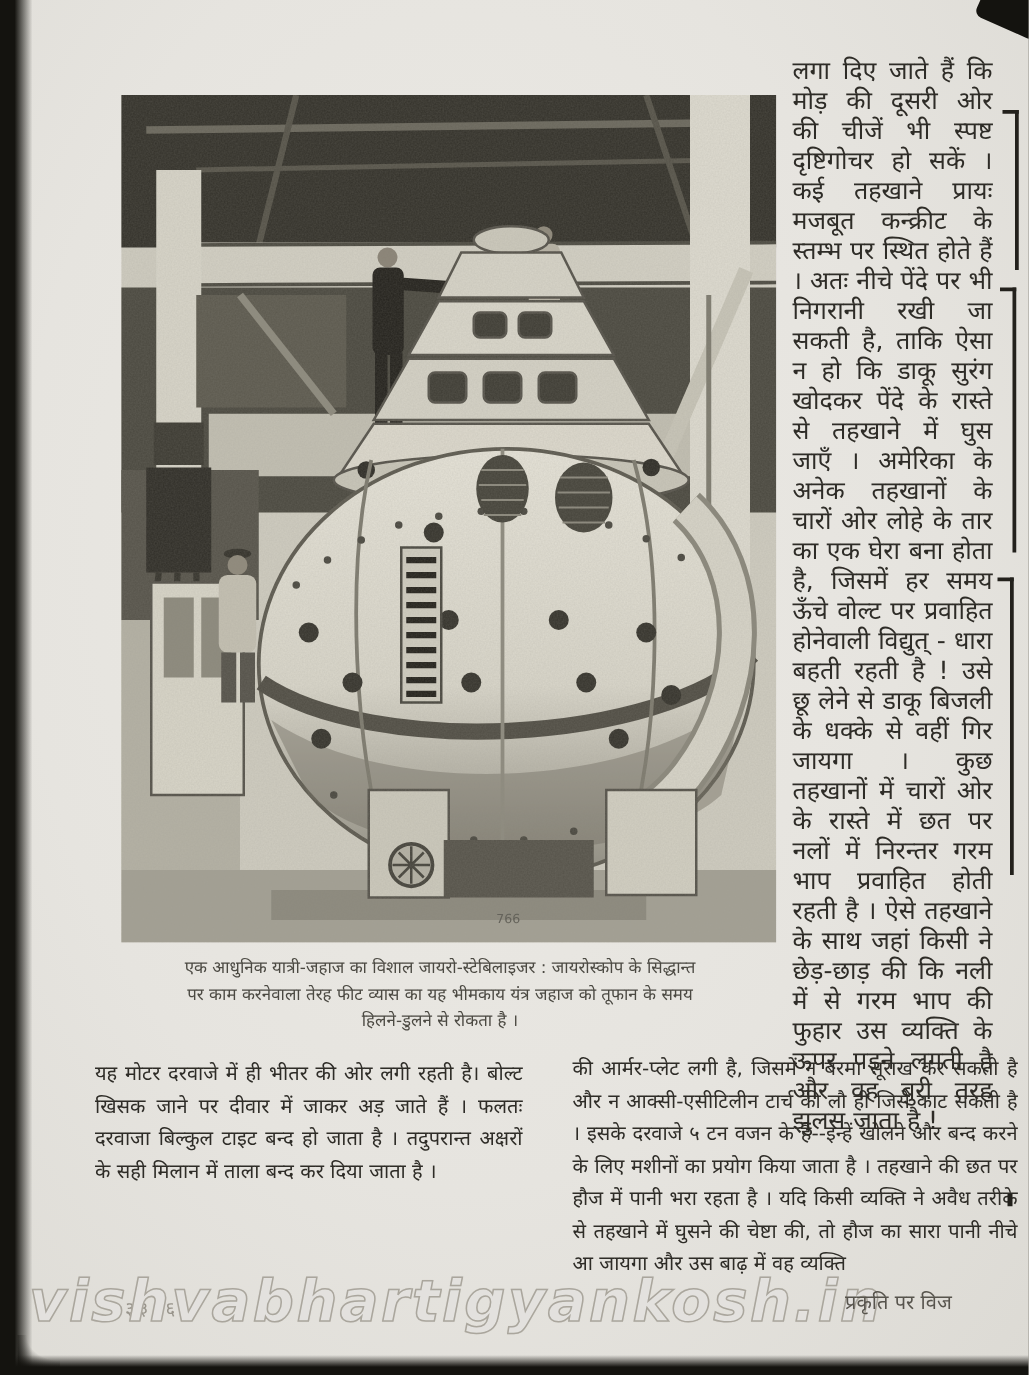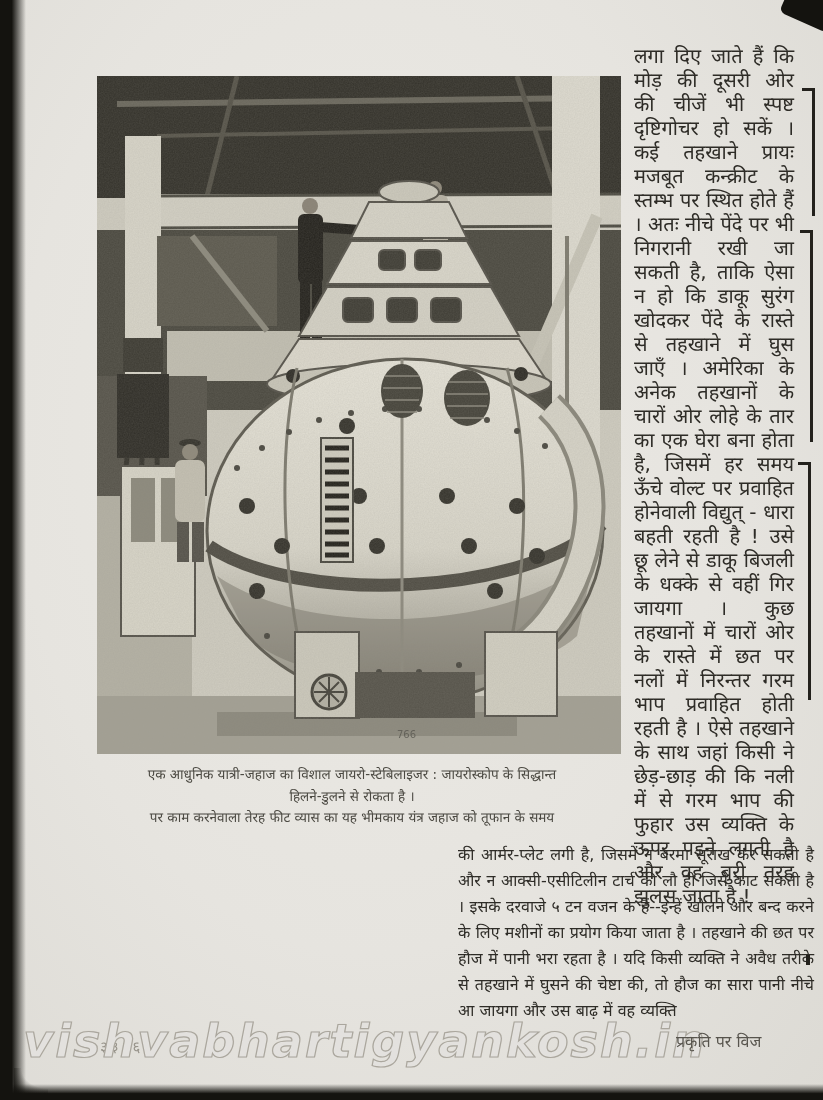--- a/index.html
+++ b/index.html
@@ -216,29 +216,30 @@
         <rect x="258" y="596" width="120" height="46" fill="#56534a"></rect>
         <text x="300" y="662" font-size="10" fill="#5e5c54">766</text>
       </g>
 
       <rect x="0" y="0" width="524" height="678" filter="url(#grain)"></rect>
     </g>
   </svg>
 
   <div id="caption">
       <div>एक आधुनिक यात्री-जहाज का विशाल जायरो-स्टेबिलाइजर : जायरोस्कोप के सिद्धान्त</div>
+      <div>पर काम करनेवाला तेरह फीट व्यास का यह भीमकाय यंत्र जहाज को तूफान के समय</div>
       <div>हिलने-डुलने से रोकता है ।</div>
-      <div>पर काम करनेवाला तेरह फीट व्यास का यह भीमकाय यंत्र जहाज को तूफान के समय</div>
     </div>
 
   <div id="right-col" class="col">
       <p class="">लगा दिए जाते हैं कि मोड़ की दूसरी ओर की चीजें भी स्पष्ट दृष्टिगोचर हो सकें । कई तहखाने प्रायः मजबूत कन्क्रीट के स्तम्भ पर स्थित होते हैं । अतः नीचे पेंदे पर भी निगरानी रखी जा सकती है, ताकि ऐसा न हो कि डाकू सुरंग खोदकर पेंदे के रास्ते से तहखाने में घुस जाएँ । अमेरिका के अनेक तहखानों के चारों ओर लोहे के तार का एक घेरा बना होता है, जिसमें हर समय ऊँचे वोल्ट पर प्रवाहित होनेवाली विद्युत् - धारा बहती रहती है ! उसे छू लेने से डाकू बिजली के धक्के से वहीं गिर जायगा । कुछ तहखानों में चारों ओर के रास्ते में छत पर नलों में निरन्तर गरम भाप प्रवाहित होती रहती है । ऐसे तहखाने के साथ जहां किसी ने छेड़-छाड़ की कि नली में से गरम भाप की फुहार उस व्यक्ति के ऊपर पड़ने लगती है और वह बुरी तरह झुलस जाता है !</p>
     </div>
 
   <div id="bottom-left-col" class="col">
+      <p class="">यह मोटर दरवाजे में ही भीतर की ओर लगी रहती है। बोल्ट खिसक जाने पर दीवार में जाकर अड़ जाते हैं । फलतः दरवाजा बिल्कुल टाइट बन्द हो जाता है । तदुपरान्त अक्षरों के सही मिलान में ताला बन्द कर दिया जाता है ।</p>
     </div>
   <div id="bottom-right-col" class="col">
       <p class="">की आर्मर-प्लेट लगी है, जिसमें न बरमा सूराख कर सकती है और न आक्सी-एसीटिलीन टार्च की लौ ही जिसे काट सकती है । इसके दरवाजे ५ टन वजन के हैं--इन्हें खोलने और बन्द करने के लिए मशीनों का प्रयोग किया जाता है । तहखाने की छत पर हौज में पानी भरा रहता है । यदि किसी व्यक्ति ने अवैध तरीके से तहखाने में घुसने की चेष्टा की, तो हौज का सारा पानी नीचे आ जायगा और उस बाढ़ में वह व्यक्ति</p>
     </div>
 
   <div id="page-number">३३१६</div>
   <div id="watermark">vishvabhartigyankosh.in</div>
   <div id="running-title">प्रकृति पर विज</div>
 
   <div class="edge-left"></div>

